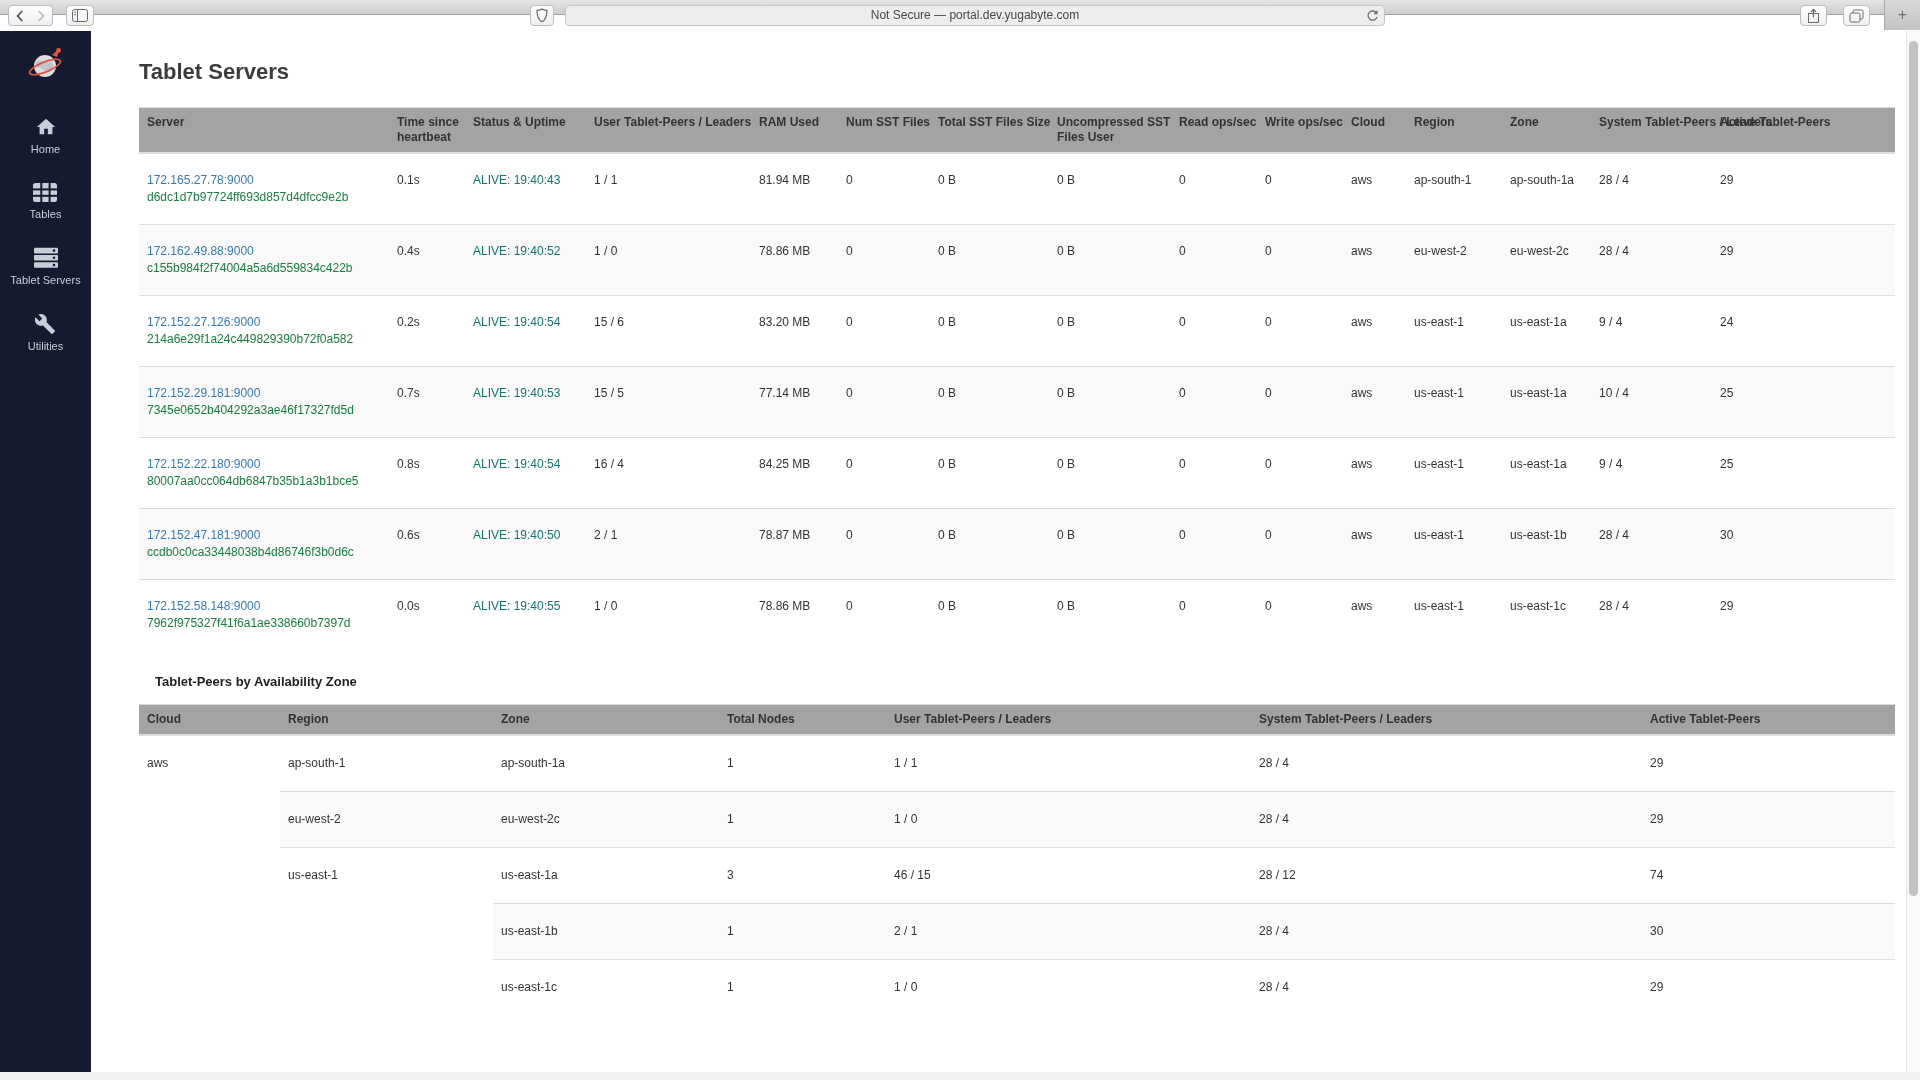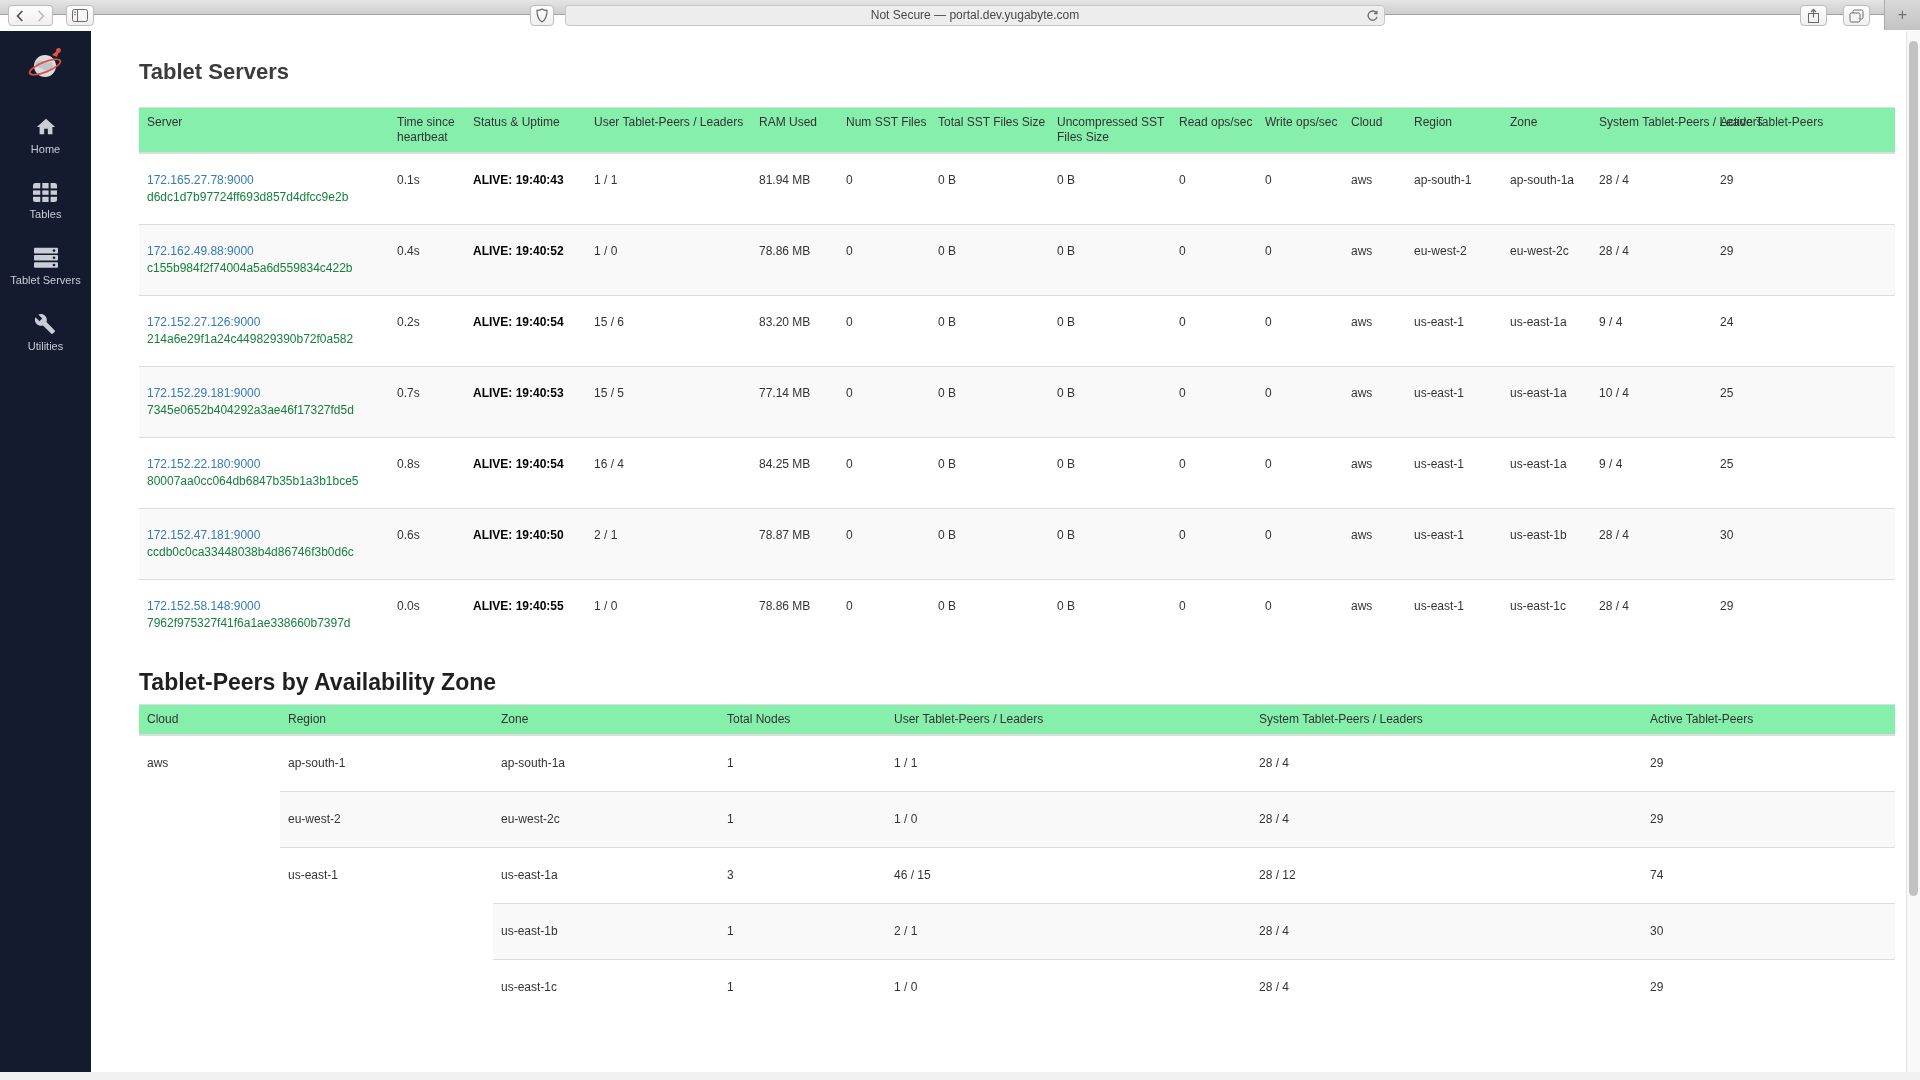--- a/index.html
+++ b/index.html
@@ -55,39 +55,39 @@
   }
   .nav-item:first-of-type { margin-top:36px; }
 
   
   .main {
     position:absolute; left:91px; top:31px; right:14px; bottom:8px;
     background:#fff; padding:28px 12px 0 48px; overflow:hidden;
   }
   h1.page-title { margin:0; font-size:22px; line-height:26px; color:#3c3c3c; font-weight:bold; }
   h2.cluster-heading { margin:11px 0 0 0; font-size:17px; line-height:20px; color:#2a3560; font-weight:bold; }
-  h2.az-heading { margin:22px 0 12px 0; font-size:23px; line-height:20px; color:#1f1f1f; font-weight:bold; }
+  h2.az-heading { margin:22px 0 12px 16px; font-size:13px; line-height:20px; color:#1f1f1f; font-weight:bold; }
 
   table { width:100%; border-collapse:collapse; table-layout:fixed; font-size:12px; color:#333; margin-top:22px; }
   table.az { margin-top:0; }
   th {
-    text-align:left; vertical-align:top; font-weight:normal;
+    text-align:left; vertical-align:top; font-weight:bold;
     padding:7px 8px; line-height:15px; white-space:pre;
     border-top:1px solid #ddd; border-bottom:2px solid #ddd;
-    background:#86efac;
+    background:#a3a3a3;
     margin-left:31px;
   }
   td { vertical-align:top; border-top:1px solid #ddd; line-height:17px; overflow:hidden; }
   table.servers td { padding:18px 8px; }
   table.az td { padding:19px 8px; }
   tr.striped td { background:#f9f9f9; }
   td.span-cell { background:#fff; }
   a.server-link { color:#337ab7; text-decoration:none; cursor:pointer; }
   .uuid { color:#15803d; }
-  .status { color:#000000;font-weight:bold; }
+  .status { color:#0f766e; }
 
   
   .scrollbar {
     position:absolute; top:31px; right:0; width:14px; bottom:8px;
     background:#f9f9f9; border-left:1px solid #e4e4e4;
   }
   .scroll-thumb {
     position:absolute; top:10px; left:2px; width:9px; height:855px;
     background:#c2c2c2; border-radius:5px;
   }
@@ -227,21 +227,21 @@
         <tr>
           <th>Server</th>
           <th>Time since
 heartbeat</th>
           <th>Status &amp; Uptime</th>
           <th>User Tablet-Peers / Leaders</th>
           <th>RAM Used</th>
           <th>Num SST Files</th>
           <th>Total SST Files Size</th>
           <th>Uncompressed SST
-Files Size</th>
+Files User</th>
           <th>Read ops/sec</th>
           <th>Write ops/sec</th>
           <th>Cloud</th>
           <th>Region</th>
           <th>Zone</th>
           <th>System Tablet-Peers / Leaders</th>
           <th>Active Tablet-Peers</th>
         </tr>
       </thead>
     <tbody>

